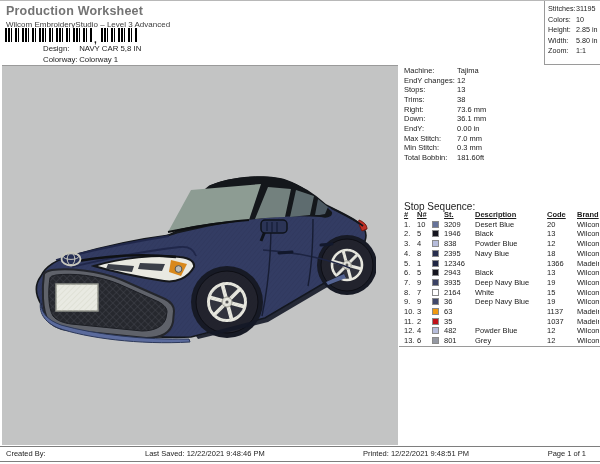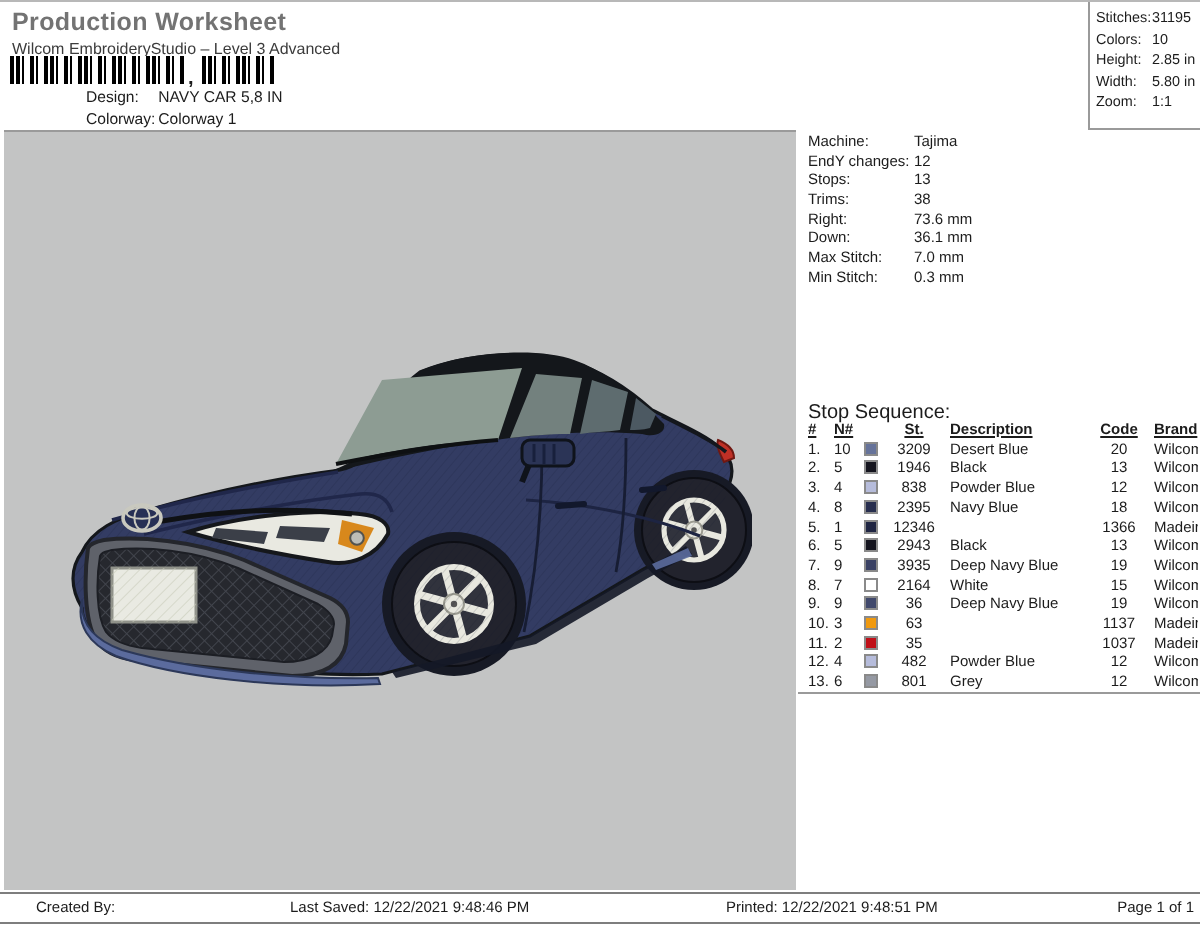--- a/index.html
+++ b/index.html
@@ -24,29 +24,29 @@
   .canvas{position:absolute;left:2px;top:64px;width:396px;height:379px;background:#c3c4c4;border-top:1px solid #9a9a9a;}
   .car{position:absolute;left:26px;top:102px;width:348px;height:202px;}
   
   .machine-info{position:absolute;left:404px;top:65px;width:194px;font-size:7.5px;}
   .m-row{line-height:9.65px;white-space:nowrap;}
   .ml{display:inline-block;width:53px;}
   .stop-title{position:absolute;left:404px;top:200px;font-size:10px;}
   .stop-table{position:absolute;left:404px;top:209px;width:195px;font-size:7.5px;}
   .t-row{display:grid;grid-template-columns:13px 15px 12px 27px 76px 26px 1fr;line-height:9.7px;align-items:center;white-space:nowrap;}
   .t-head span{font-weight:bold;text-decoration:underline;}
-  .c-st,.c-code{text-align:center;padding-right:1px;}
+  .c-st,.c-code{text-align:left;padding-right:1px;}
   .c-desc,.c-brand{padding-left:4px;overflow:hidden;}
   .swatch{width:7px;height:7px;border:1px solid #8a8a8a;display:inline-block;box-sizing:border-box;vertical-align:-1px;}
   .table-endline{position:absolute;left:399px;top:345px;width:201px;border-top:1px solid #9a9a9a;}
   
   .footer-line1{position:absolute;left:0;right:0;top:445px;border-top:1px solid #7e7e7e;}
   .footer-line2{position:absolute;left:0;right:0;top:460px;border-top:1px solid #7e7e7e;}
   .f-item{position:absolute;top:448px;font-size:7.5px;white-space:nowrap;}
-  .f-created{left:18px}.f-saved{left:145px}.f-printed{left:363px}.f-page{right:3px}
+  .f-created{left:6px}.f-saved{left:145px}.f-printed{left:363px}.f-page{right:14px}
 </style>
 </head>
 <body>
 
 <div class="page">
 
   <div class="title">Production Worksheet</div>
   <div class="subtitle">Wilcom EmbroideryStudio – Level 3 Advanced</div>
 
   <div class="barcode">
@@ -185,22 +185,24 @@
     </svg>
   </div>
 
   <div class="machine-info" id="machine-rows">
       <div class="m-row"><span class="ml">Machine:</span><span class="mv">Tajima</span></div>
       <div class="m-row"><span class="ml">EndY changes:</span><span class="mv">12</span></div>
       <div class="m-row"><span class="ml">Stops:</span><span class="mv">13</span></div>
       <div class="m-row"><span class="ml">Trims:</span><span class="mv">38</span></div>
       <div class="m-row"><span class="ml">Right:</span><span class="mv">73.6 mm</span></div>
       <div class="m-row"><span class="ml">Down:</span><span class="mv">36.1 mm</span></div>
+      <div class="m-row"><span class="ml">EndY:</span><span class="mv">0.00 in</span></div>
       <div class="m-row"><span class="ml">Max Stitch:</span><span class="mv">7.0 mm</span></div>
       <div class="m-row"><span class="ml">Min Stitch:</span><span class="mv">0.3 mm</span></div>
+      <div class="m-row"><span class="ml">Total Bobbin:</span><span class="mv">181.60ft</span></div>
     </div>
 
   <div class="stop-title">Stop Sequence:</div>
   <div class="stop-table">
     <div class="t-row t-head">
       <span class="c-num">#</span>
       <span class="c-n">N#</span>
       <span class="c-sw"></span>
       <span class="c-st">St.</span>
       <span class="c-desc">Description</span>

